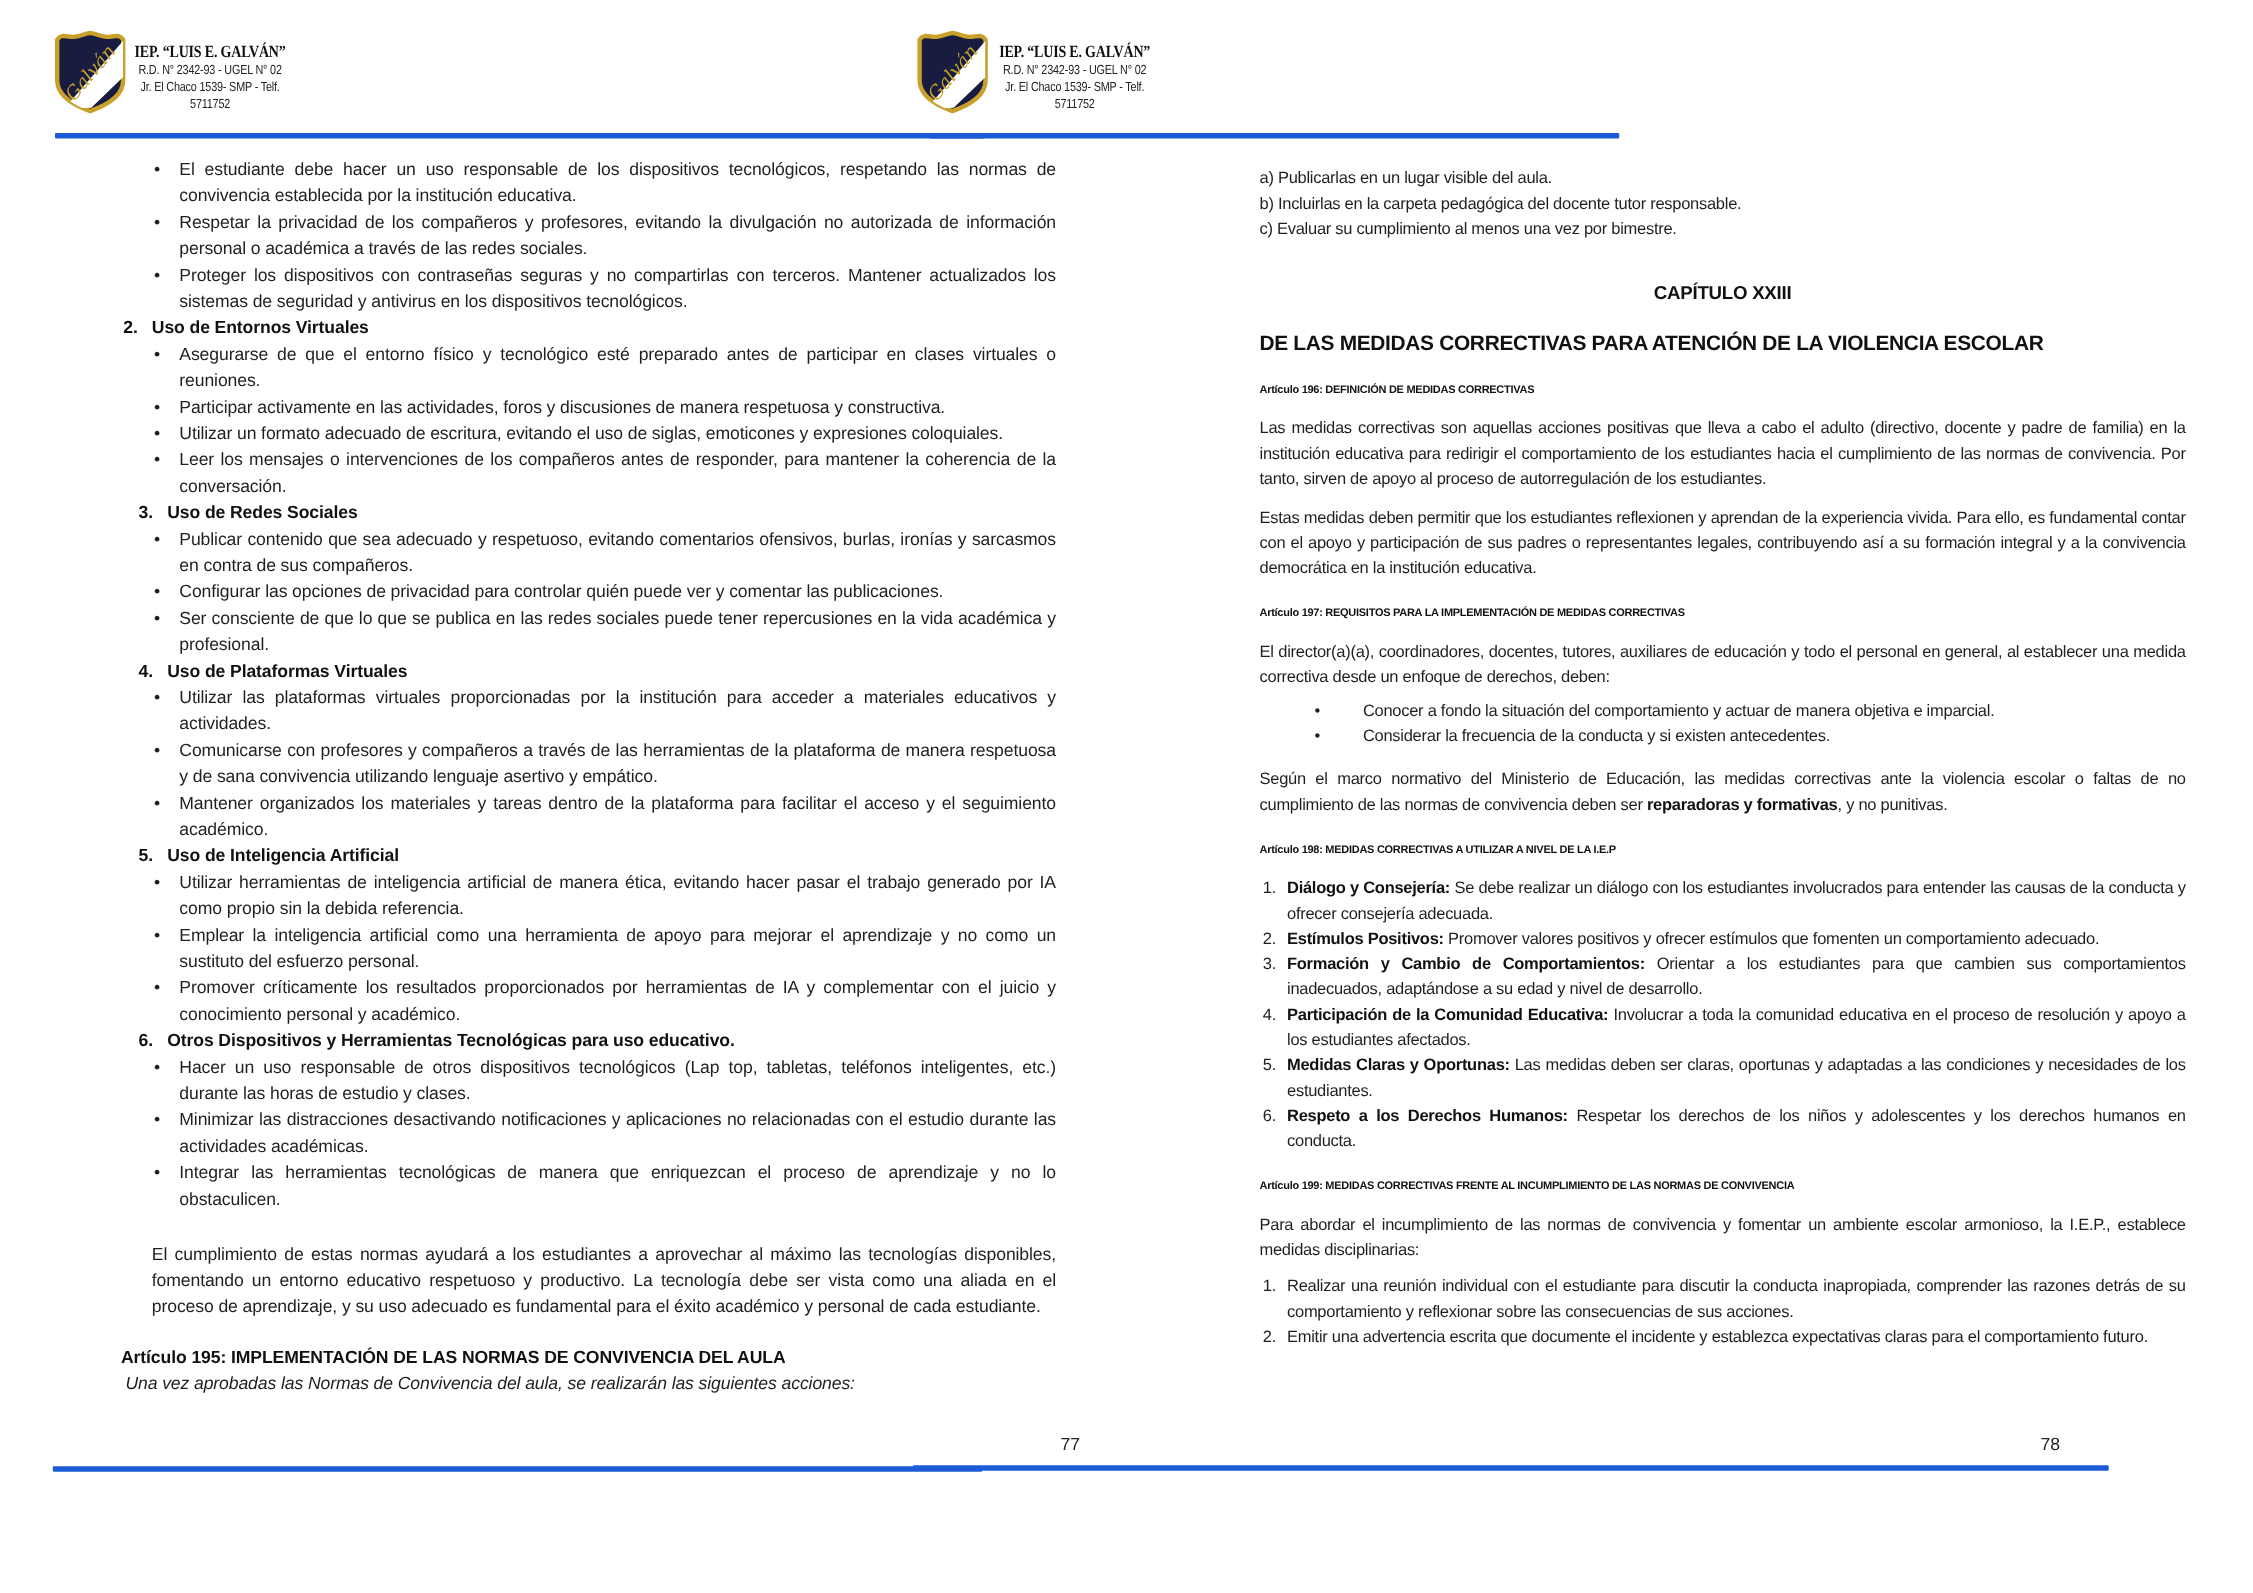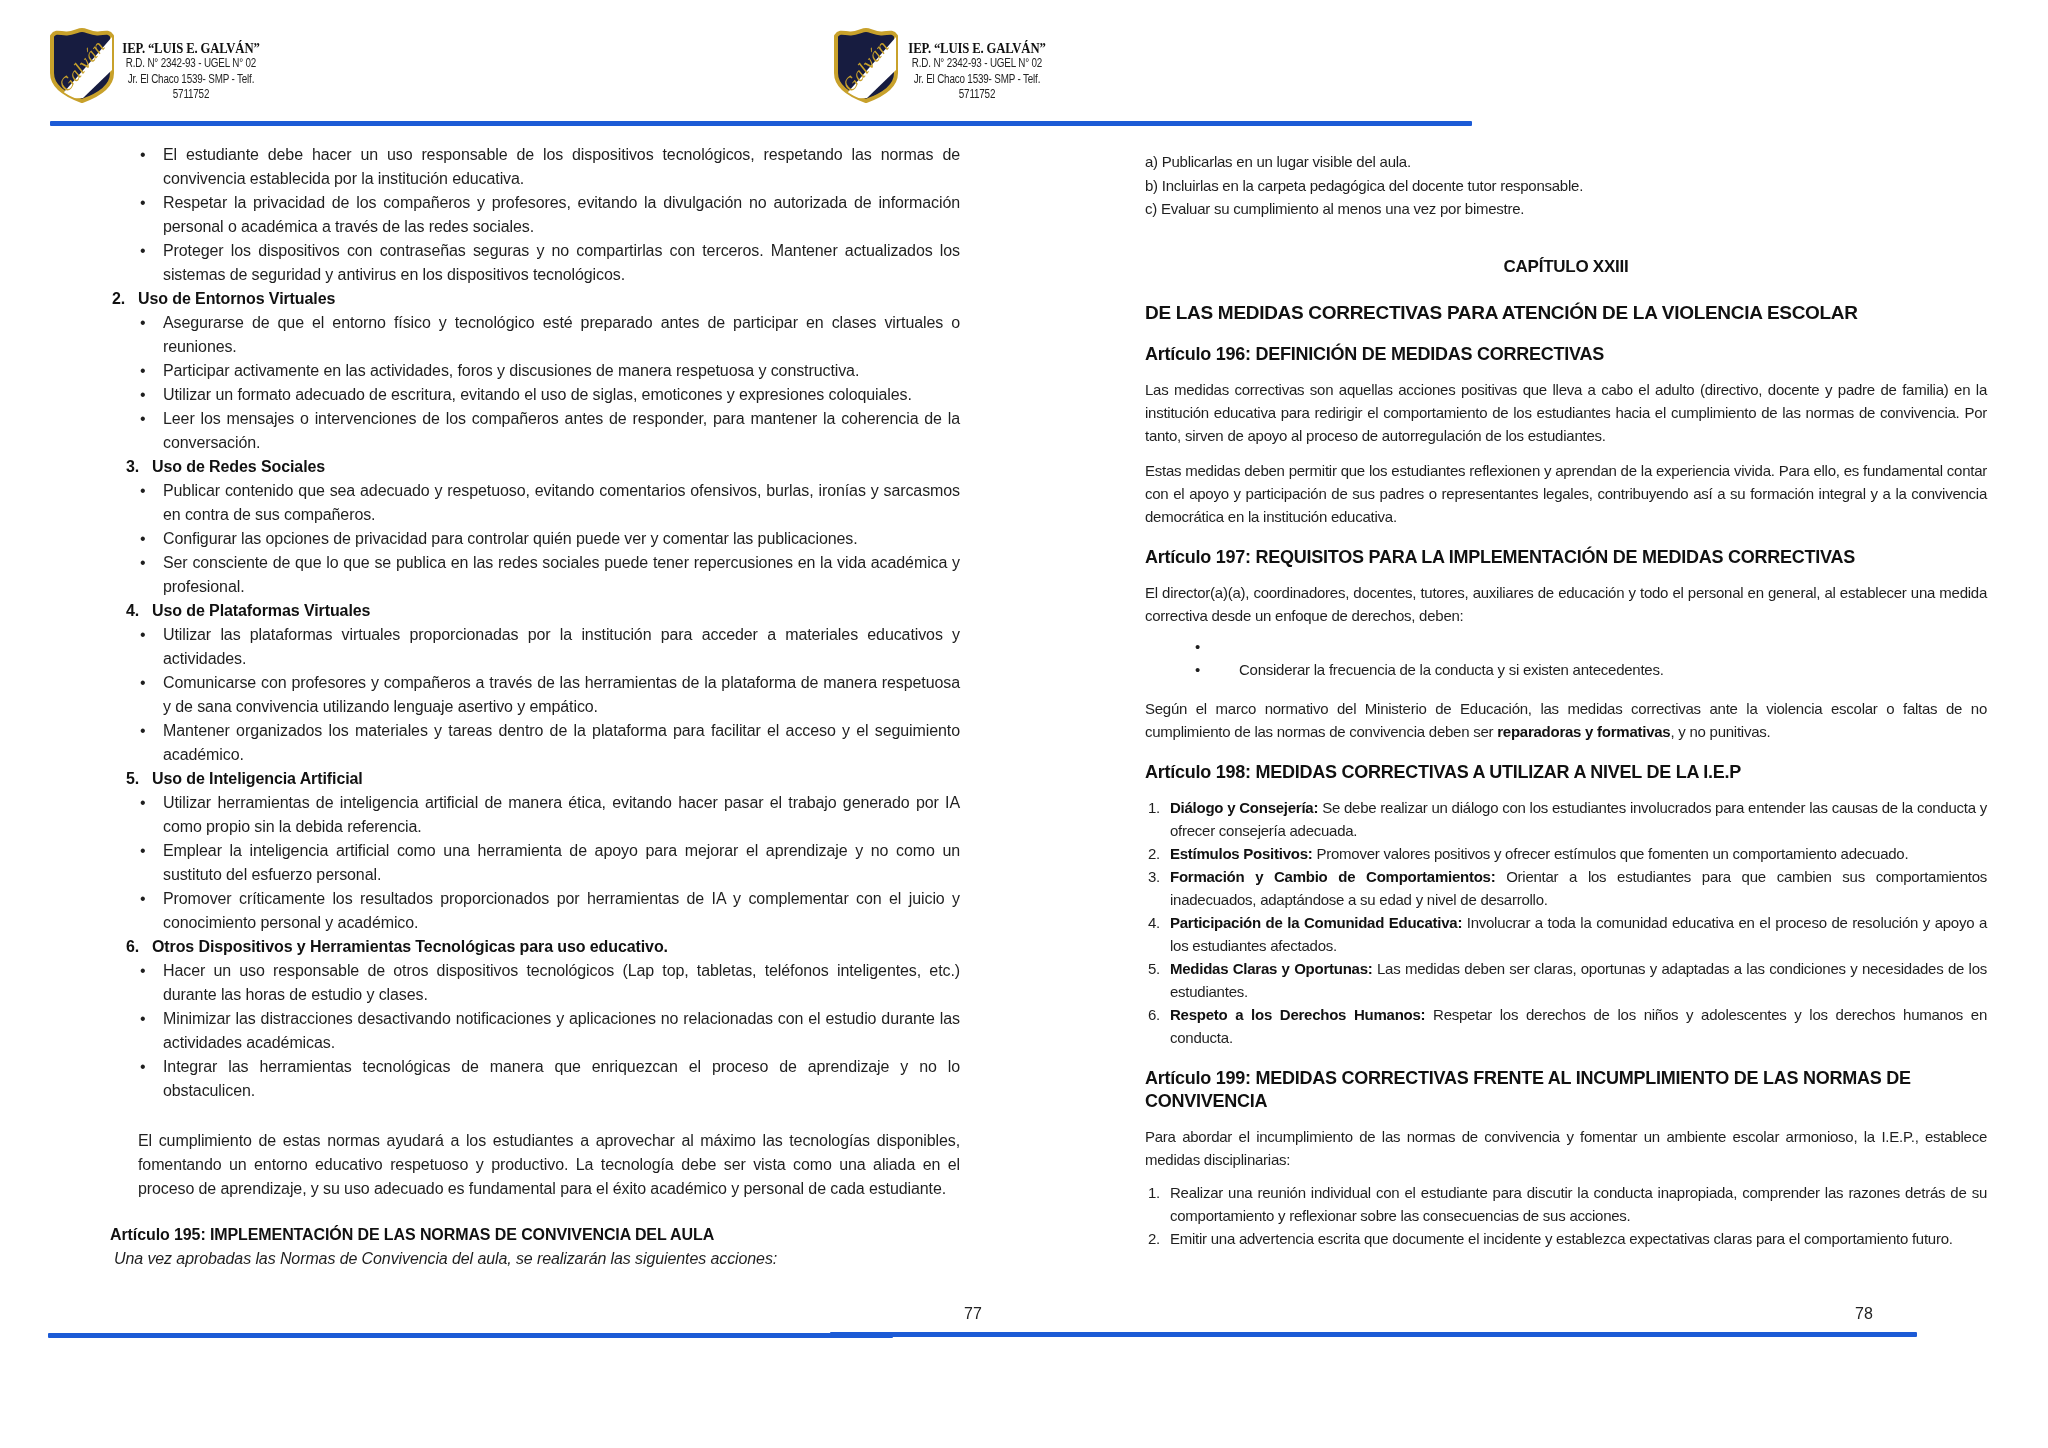--- a/index.html
+++ b/index.html
@@ -37,21 +37,21 @@
   .closing{margin-left:28px;margin-top:26px;text-align:justify;}
   .artL-title{font-weight:700;color:#111;margin-top:22px;margin-left:0;}
   .artL-body{margin-left:4px;font-style:italic;}
 
   
   .col-right{position:absolute;left:1145px;top:150px;width:842px;
              font-size:15px;line-height:23px;letter-spacing:-0.25px;}
   .action{line-height:23.5px;}
   .chapter{text-align:center;font-weight:700;font-size:17px;color:#111;margin-top:34px;}
   .chapter-title{text-align:left;font-weight:700;font-size:19px;line-height:25px;color:#111;margin-top:22px;letter-spacing:-0.3px;}
-  .art-h{font-weight:700;color:#111;margin-top:18px;font-size:18px;}
+  .art-h{font-weight:700;color:#111;margin-top:18px;font-size:10px;}
   .p{text-align:justify;margin-top:12px;}
   .p.mt-lg{margin-top:16px;}
   .rbul{display:flex;}
   .rbul-wrap{margin-top:8px;}
   .rbul .dot{flex:none;width:44px;margin-left:50px;}
   .rbul .bt{flex:1;text-align:justify;}
   .nlist{margin-top:12px;}
   .nlist.tight{margin-top:10px;}
   .nitem{display:flex;}
   .nitem .n{flex:none;width:22px;margin-left:3px;}
@@ -226,20 +226,21 @@
     <div class="art-h">Artículo 196: DEFINICIÓN DE MEDIDAS CORRECTIVAS</div>
     <div class="p">Las medidas correctivas son aquellas acciones positivas que lleva a cabo el adulto (directivo, docente y padre de familia) en la institución educativa para redirigir el comportamiento de los estudiantes hacia el cumplimiento de las normas de convivencia. Por tanto, sirven de apoyo al proceso de autorregulación de los estudiantes.</div>
     <div class="p">Estas medidas deben permitir que los estudiantes reflexionen y aprendan de la experiencia vivida. Para ello, es fundamental contar con el apoyo y participación de sus padres o representantes legales, contribuyendo así a su formación integral y a la convivencia democrática en la institución educativa.</div>
 
     <div class="art-h">Artículo 197: REQUISITOS PARA LA IMPLEMENTACIÓN DE MEDIDAS CORRECTIVAS</div>
     <div class="p">El director(a)(a), coordinadores, docentes, tutores, auxiliares de educación y todo el personal en general, al establecer una medida correctiva desde un enfoque de derechos, deben:</div>
 
     <div class="rbul-wrap">
       <div class="rbul">
         <span class="dot">•</span>
+        <div class="bt">Conocer a fondo la situación del comportamiento y actuar de manera objetiva e imparcial.</div>
       </div>
       <div class="rbul">
         <span class="dot">•</span>
         <div class="bt">Considerar la frecuencia de la conducta y si existen antecedentes.</div>
       </div>
     </div>
 
     <div class="p mt-lg"><span>Según el marco normativo del Ministerio de Educación, las medidas correctivas ante la violencia escolar o faltas de no cumplimiento de las normas de convivencia deben ser </span><b>reparadoras y formativas</b><span>, y no punitivas.</span></div>
 
     <div class="art-h">Artículo 198: MEDIDAS CORRECTIVAS A UTILIZAR A NIVEL DE LA I.E.P</div>

